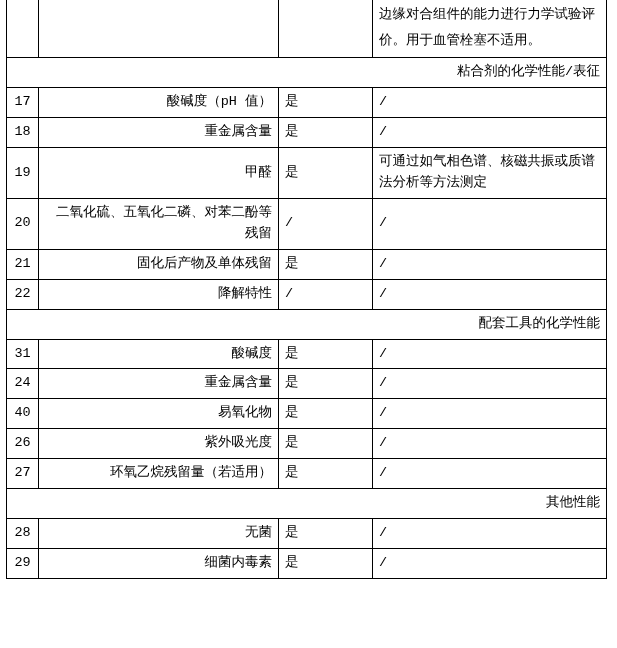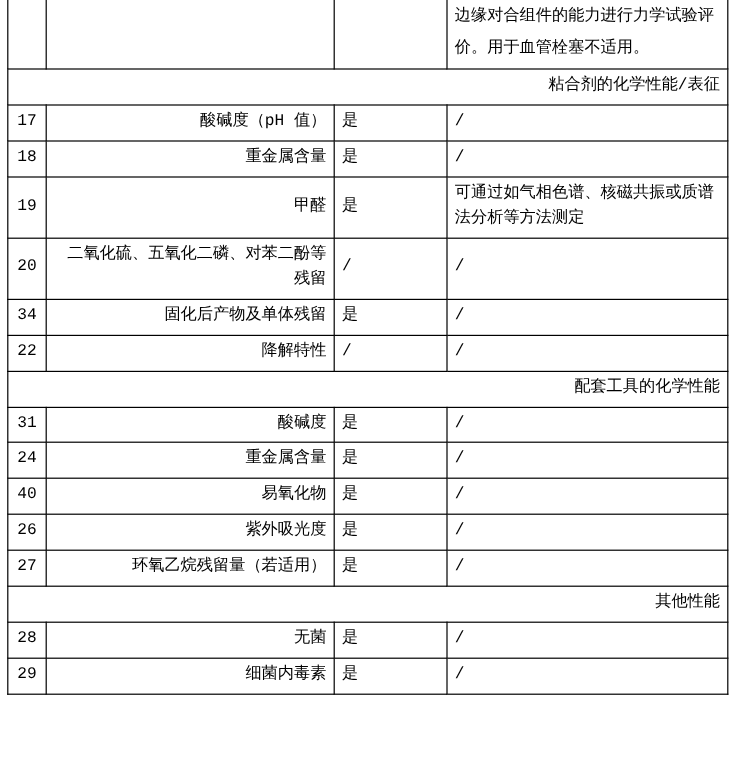--- a/index.html
+++ b/index.html
@@ -108,21 +108,21 @@
         <td class="req">是</td>
         <td class="note tall">可通过如气相色谱、核磁共振或质谱法分析等方法测定</td>
       </tr>
       <tr>
         <td class="num">20</td>
         <td class="item">二氧化硫、五氧化二磷、对苯二酚等残留</td>
         <td class="req">/</td>
         <td class="note">/</td>
       </tr>
       <tr>
-        <td class="num">34</td>
+        <td class="num">21</td>
         <td class="item">固化后产物及单体残留</td>
         <td class="req">是</td>
         <td class="note">/</td>
       </tr>
       <tr>
         <td class="num">22</td>
         <td class="item">降解特性</td>
         <td class="req">/</td>
         <td class="note">/</td>
       </tr>

